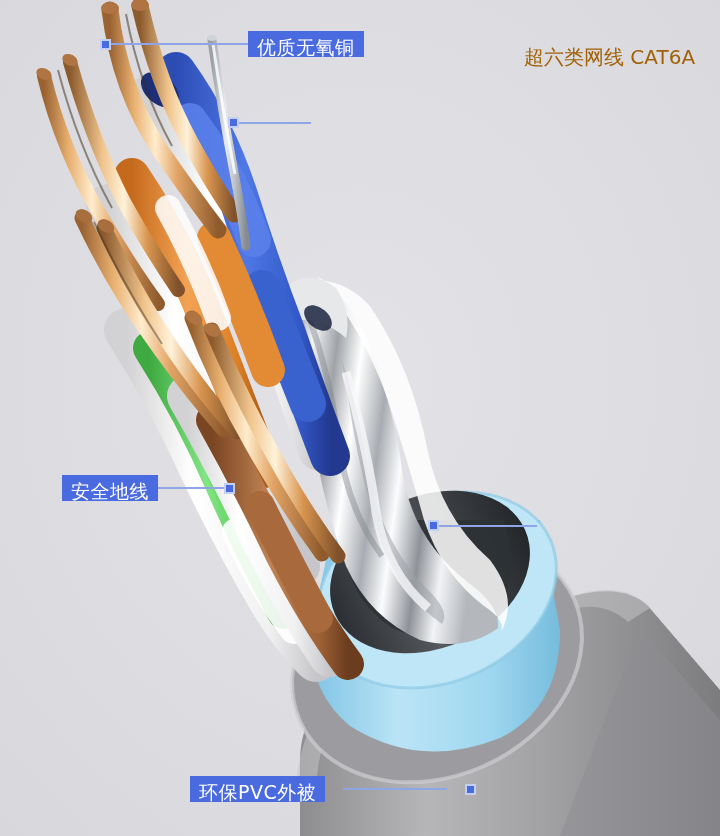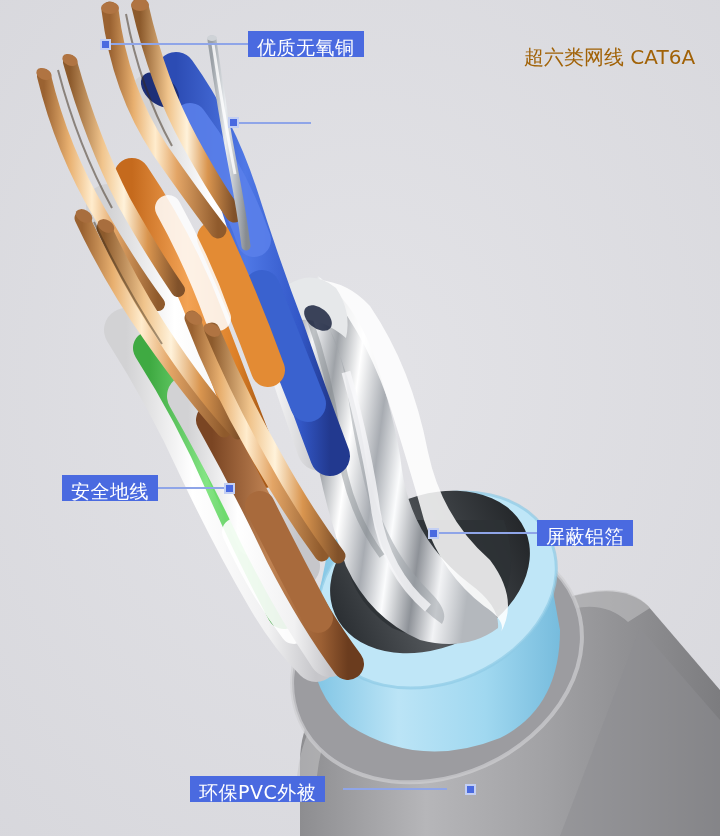--- a/index.html
+++ b/index.html
@@ -254,21 +254,20 @@
 
   <div class="callout" style="left:62px;top:475px;">
     <span class="tag">安全地线</span>
     <span class="lead" style="width:66px;"></span>
     <span class="node"></span>
   </div>
 
   <div class="callout" style="left:428px;top:520px;">
     <span class="node"></span>
     <span class="lead" style="width:98px;"></span>
-    <span class="tag">屏蔽铝箔</span>
   </div>
 
   <div class="callout" style="left:190px;top:776px;gap:18px;">
     <span class="tag">环保PVC外被</span>
     <span class="lead" style="width:104px;"></span>
     <span class="node"></span>
   </div>
 
 </div>
 

